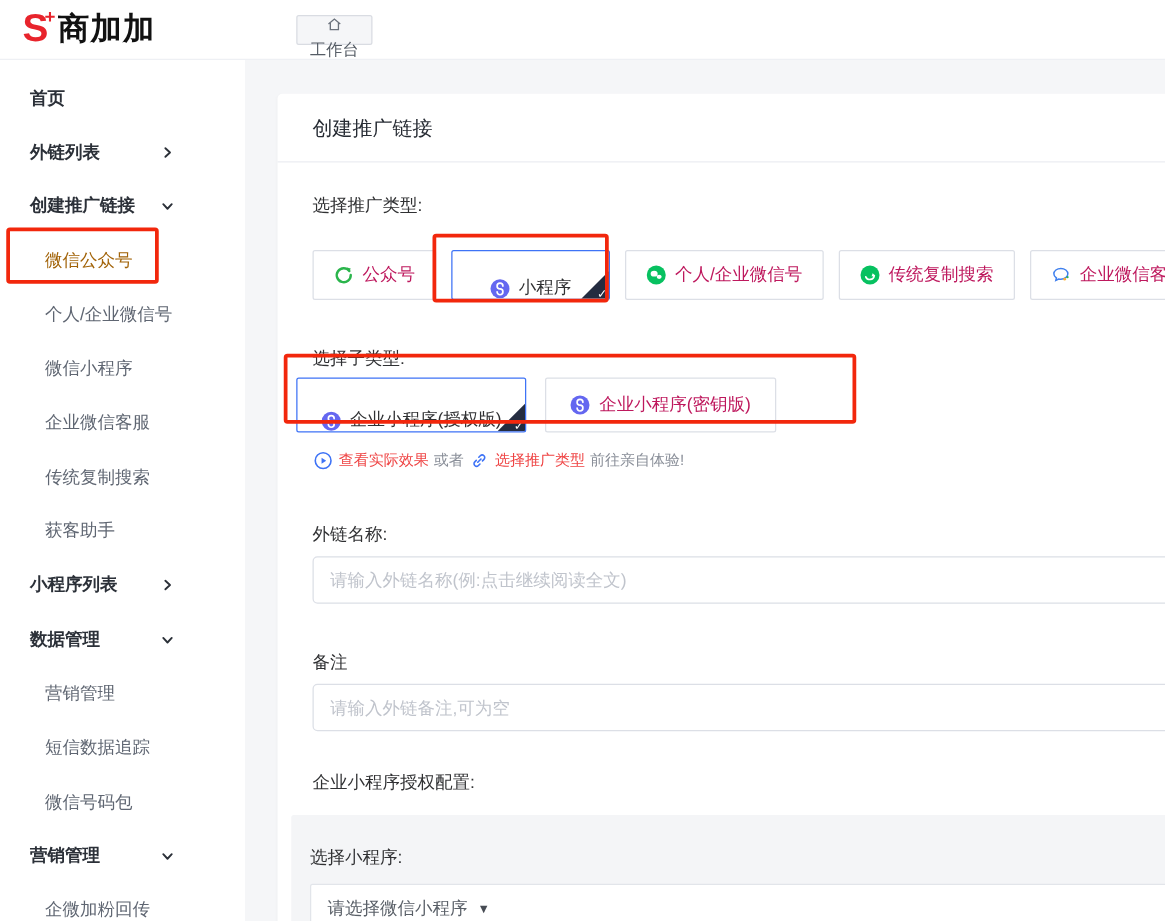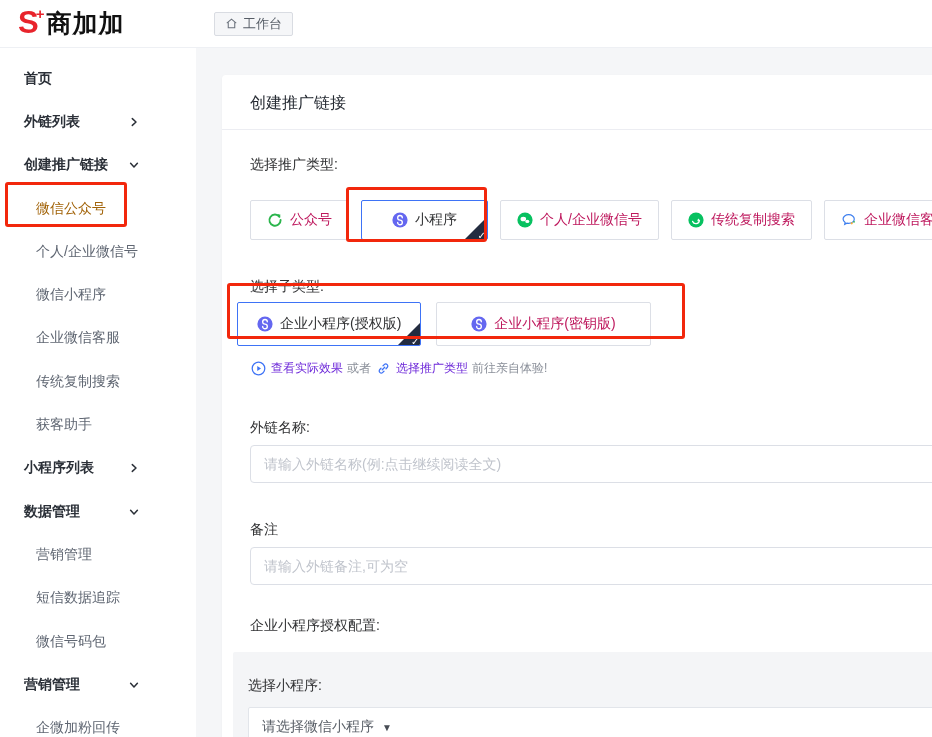--- a/index.html
+++ b/index.html
@@ -7,23 +7,23 @@
   body { font-family:"Liberation Sans","DejaVu Sans",sans-serif; }
   .app { position:relative; width:932px; height:737px; overflow:hidden; background:#f5f6f8; }
 
   
   .header { position:absolute; top:0; left:0; width:100%; height:48px; background:#fff;
             border-bottom:1px solid #eef0f4; display:flex; align-items:center; z-index:5; }
   .logo { width:196px; padding-left:18px; display:flex; align-items:flex-start; cursor:pointer; }
   .logo-mark { color:#e8242c; font-size:31px; font-weight:800; line-height:30px; letter-spacing:-1px; }
   .logo-plus { color:#e8242c; font-size:15px; font-weight:800; line-height:12px; margin:0 2px 0 -2px; }
   .logo-text { color:#111; font-size:25px; font-weight:700; line-height:32px; letter-spacing:1px;font-family:Liberation Serif, serif; }
-  .workbench-btn { margin-left:18px; display:flex; align-items:center; gap:5px; height:24px;
+  .workbench-btn { margin-left:41px; display:flex; align-items:center; gap:5px; height:24px;
                    padding:0 10px; background:#f5f6f8; border:1px solid #d9dce2; border-radius:2px;
-                   color:#565d66; font-size:13px; cursor:pointer; }
+                   color:#565d66; font-size:13px; cursor:pointer;flex-direction:column; }
 
   
   .sidebar { position:absolute; top:48px; left:0; width:196px; bottom:-60px; background:#fff; padding-top:9px; z-index:2; }
   .side-item { position:relative; height:43.3px; display:flex; align-items:center; font-size:14px; cursor:pointer; }
   .side-item.top { padding-left:24px; font-weight:700; color:#2b3038; }
   .side-item.sub { padding-left:36px; color:#5f6672; }
   .side-item.active .side-label { color:#a16207; }
   .side-chevron { position:absolute; left:128px; top:50%; transform:translateY(-50%); display:flex; }
 
   
@@ -31,30 +31,30 @@
           border-radius:4px; box-shadow:0 1px 3px rgba(0,0,0,.04); z-index:1; }
   .card-title { padding:18px 28px 15px; font-size:16px; color:#262b33; border-bottom:1px solid #ecedf2; }
   .card-body { padding:0 28px; }
   .section-label { margin-top:26px; font-size:14px; color:#303133; }
   .tight-label { margin-top:38px; font-size:14px; color:#303133; }
 
   .btn-row { margin-top:26px; display:flex; gap:12px; }
   .type-btn { position:relative; height:40px; display:flex; align-items:center; gap:7px; padding:0 16px;
               background:#fff; border:1px solid #dcdfe6; border-radius:2px; font-size:14px; color:#be185d;
               cursor:pointer; white-space:nowrap; overflow:hidden; }
-  .type-btn.selected { border-color:#3e73f6; color:#303133; padding:0 30px; }
+  .type-btn.selected { border-color:#3e73f6; color:#303133; padding:0 30px;align-items:flex-end; }
   .subtype-row { margin-top:6px; margin-left:-13px; display:flex; gap:15px; }
-  .subtype-row .type-btn { height:44px; padding:0 34px; }
+  .subtype-row .type-btn { height:44px; padding:0 19px; }
   .subtype-row .type-btn.selected { padding:0 19px; }
   .corner-tri { position:absolute; right:0; bottom:0; width:0; height:0;
                 border-left:22px solid transparent; border-bottom:22px solid #242c40; }
   .corner-check { position:absolute; right:1px; bottom:-2px; color:#fff; font-size:10px; font-weight:700; }
 
   .tip { margin-top:14px; font-size:12px; color:#8a8f99; display:flex; align-items:center; gap:4px; white-space:nowrap; }
-  .tip a { color:#6d28d9; text-decoration:none; cursor:pointer; }
+  .tip a { color:#ef4444; text-decoration:none; cursor:pointer; }
   .tip .ticon { display:flex; margin:0 1px; }
 
   .form-label { margin-top:42px; font-size:14px; color:#303133; }
   .text-input { display:block; margin-top:8px; width:100%; height:38px; border:1px solid #dcdfe6;
                 border-radius:4px; padding:0 13px; font-size:14px; color:#303133; outline:none;
                 font-family:"Liberation Sans","DejaVu Sans",sans-serif; }
   .text-input::placeholder { color:#c0c4cc; }
   .form-label-2 { margin-top:38px; font-size:14px; color:#303133; }
   .form-label-3 { margin-top:32px; font-size:14px; color:#303133; }
 

